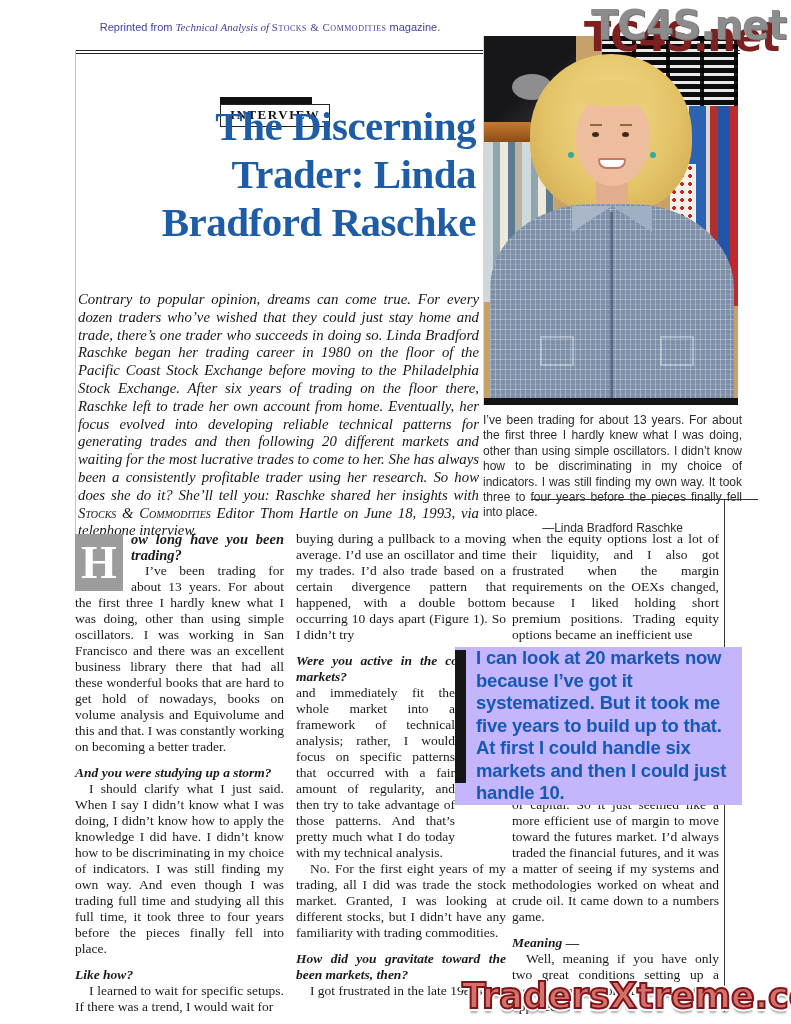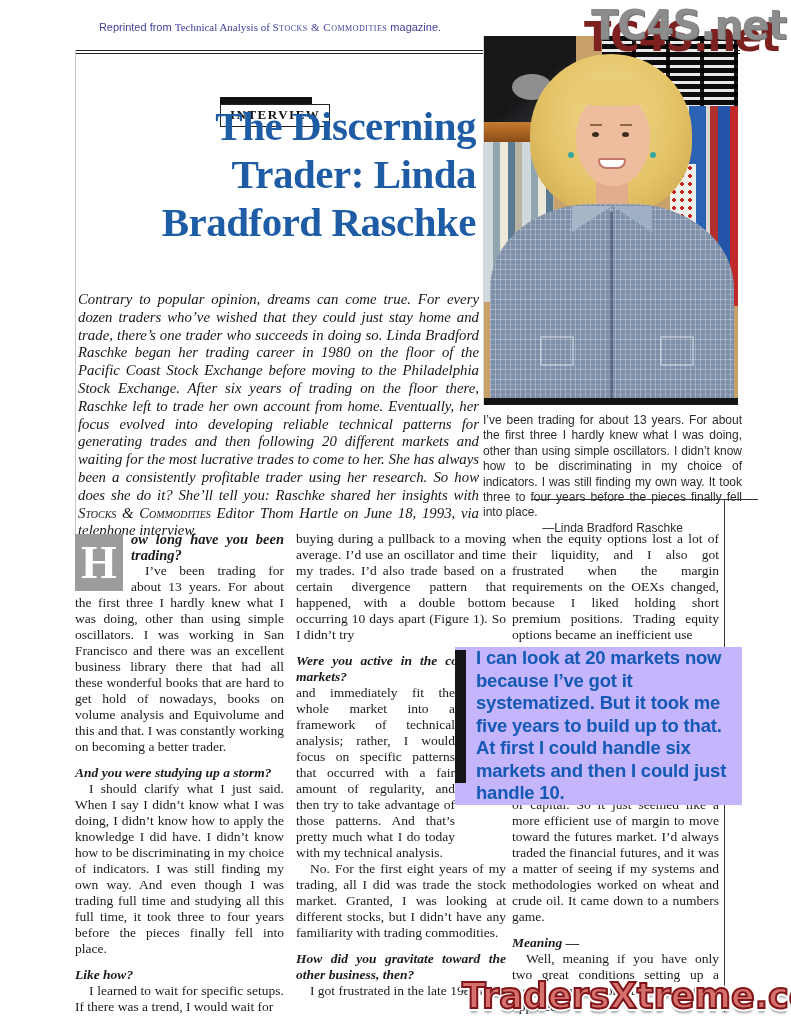--- a/index.html
+++ b/index.html
@@ -5,21 +5,21 @@
   * { margin:0; padding:0; box-sizing:border-box; }
   html,body { background:#e9e9e9; }
   .page {
     position:relative; width:791px; height:1024px; margin:0 auto;
     background:#ffffff; overflow:hidden;
     font-family:"Liberation Serif", serif; color:#1a1a1a;
   }
   
   .mast { position:absolute; left:70px; top:20px; width:400px; text-align:center;
           font-family:"Liberation Sans", sans-serif; font-size:11px; line-height:14px; color:#41429e; }
-  .mast .it { font-family:"Liberation Serif", serif; }
+  .mast .it { font-style:italic; font-family:"Liberation Serif", serif; }
   .mast .sc { font-variant:small-caps; font-family:"Liberation Serif", serif; letter-spacing:.5px; }
   .mast .b { font-weight:bold; }
   .rule-double { position:absolute; left:75px; top:50px; width:665px; height:4px;
                  border-top:1px solid #222; border-bottom:1px solid #222; }
   .left-rule { position:absolute; left:75px; top:50px; width:1px; height:485px; background:#c4c4c4; }
   .interview-wrap { position:absolute; left:220px; top:49px; width:92px; text-align:center;margin-top:48px; }
   .interview-bar { width:92px; height:7px; background:#111; }
   .interview-box { display:inline-block; border:1px solid #222; background:#fff; padding:2px 9px 3px;
                    font-weight:bold; font-size:13px; letter-spacing:1.5px; color:#111; }
   
@@ -185,21 +185,21 @@
     <p class="para indent">I should clarify what I just said. When I say I didn’t know what I was doing, I didn’t know how to apply the knowledge I did have. I didn’t know how to be discriminating in my choice of indicators. I was still finding my own way. And even though I was trading full time and studying all this full time, it took three to four years before the pieces finally fell into place.</p>
     <p class="para q">Like how?</p>
     <p class="para indent">I learned to wait for specific setups. If there was a trend, I would wait for</p>
   </div>
 
   <div class="col col2">
     <p class="para">buying during a pullback to a moving average. I’d use an oscillator and time my trades. I’d also trade based on a certain divergence pattern that happened, with a double bottom occurring 10 days apart (Figure 1). So I didn’t try</p>
     <p class="para q">Were you active in the commodity markets?</p>
     <p class="para narrow">and immediately fit the whole market into a framework of technical analysis; rather, I would focus on specific patterns that occurred with a fair amount of regularity, and then try to take advantage of those patterns. And that’s pretty much what I do today with my technical analysis.</p>
     <p class="para indent">No. For the first eight years of my trading, all I did was trade the stock market. Granted, I was looking at different stocks, but I didn’t have any familiarity with trading commodities.</p>
-    <p class="para q">How did you gravitate toward the other business, then?</p>
+    <p class="para q">How did you gravitate toward the been markets, then?</p>
     <p class="para indent">I got frustrated in the late 1980s</p>
   </div>
 
   <div class="col col3">
     <p class="para">when the equity options lost a lot of their liquidity, and I also got frustrated when the margin requirements on the OEXs changed, because I liked holding short premium positions. Trading equity options became an inefficient use</p>
     <div class="spacer"></div>
     <p class="para">of capital. So it just seemed like a more efficient use of margin to move toward the futures market. I’d always traded the financial futures, and it was a matter of seeing if my systems and methodologies worked on wheat and crude oil. It came down to a numbers game.</p>
     <p class="para q">Meaning —</p>
     <p class="para indent">Well, meaning if you have only two great conditions setting up a month, if you look at 20 markets as opposed to</p>
   </div>

